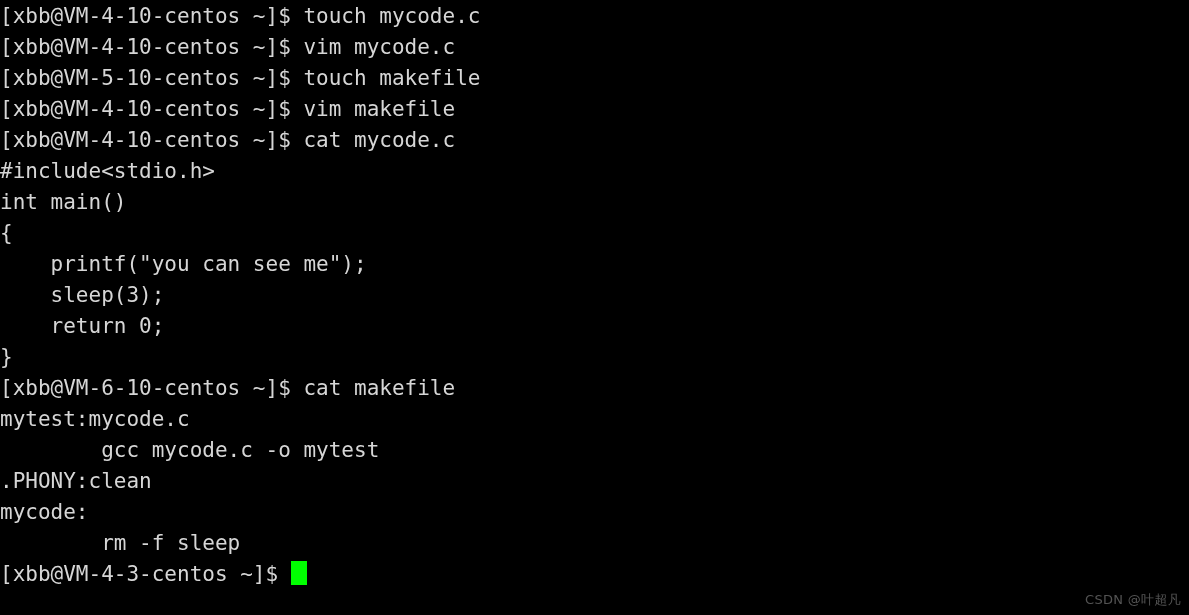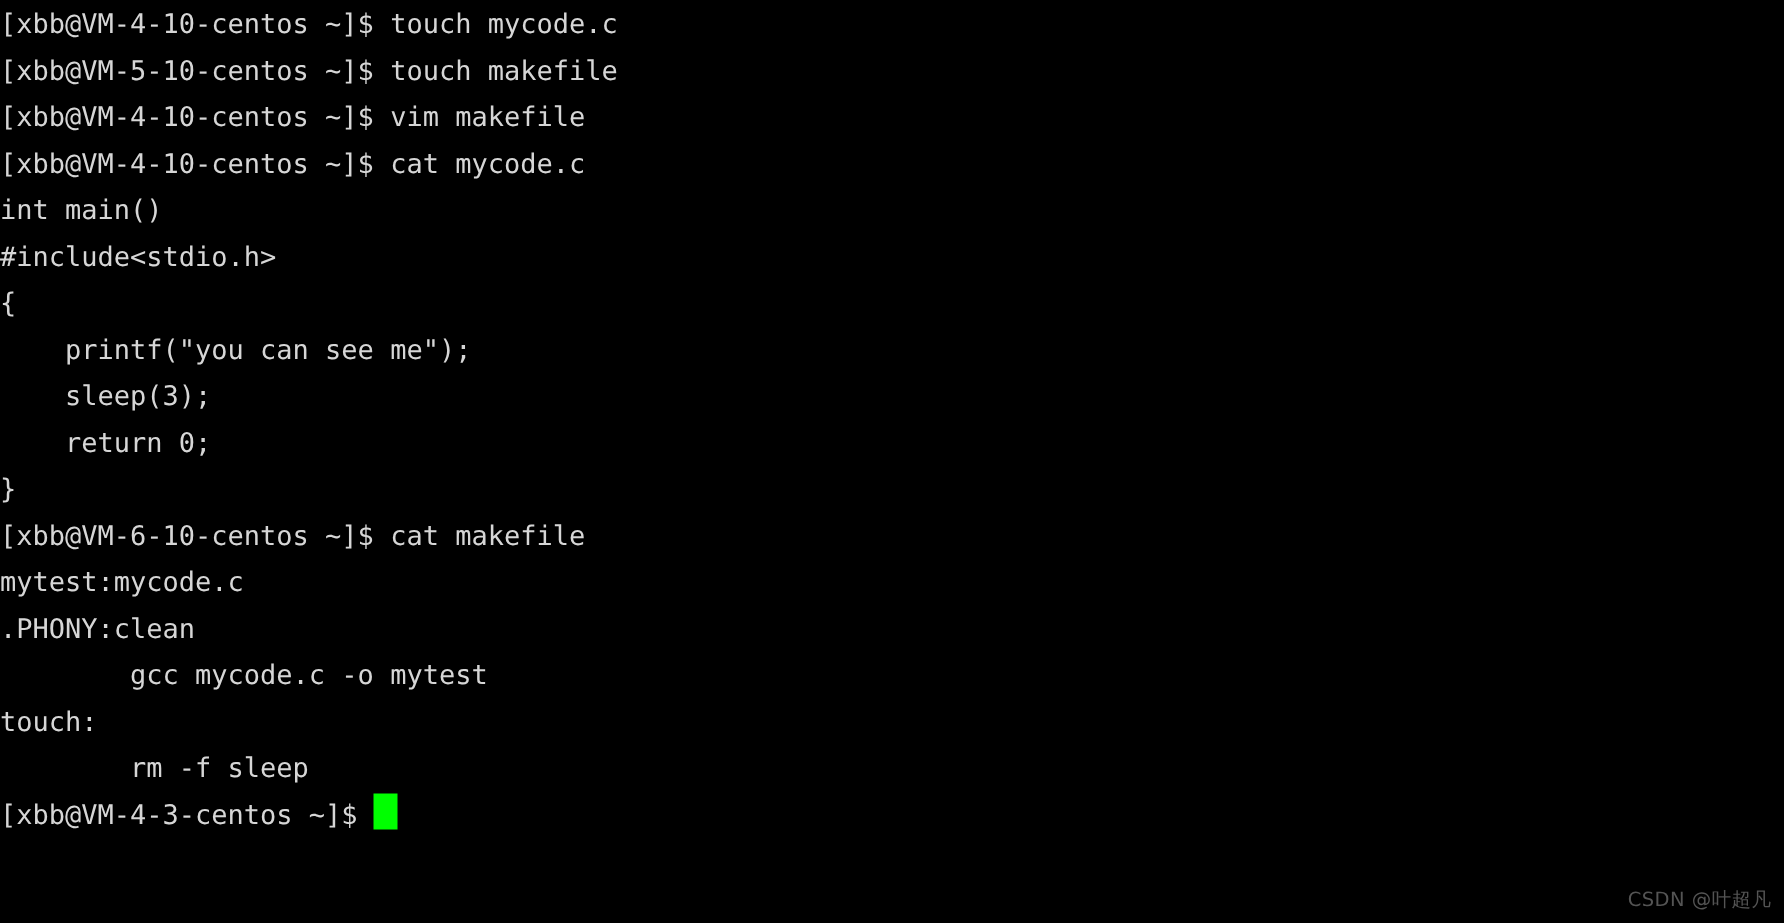--- a/index.html
+++ b/index.html
@@ -26,21 +26,21 @@
     position: absolute;
     left: 0;
     top: 0;
     width: 1189px;
     padding-top: 1px;
   }
   .line {
     display: block;
     height: 31px;
     line-height: 31px;
-    font-size: 18px;
+    font-size: 21px;
     letter-spacing: 0px;
     color: #d6d6d6;
     white-space: pre;
     font-family: "DejaVu Sans Mono", "Liberation Mono", monospace;
     margin: 0;
     padding: 0;
   }
   .line.cursorline {
     position: relative;
   }
@@ -63,32 +63,33 @@
     letter-spacing: 0.3px;
     margin-top: 44px;
   }
 </style>
 </head>
 <body>
 
 <div id="terminal">
   <div id="screen">
     <div class="line">[xbb@VM-4-10-centos ~]$ touch mycode.c</div>
+    <div class="line">[xbb@VM-4-10-centos ~]$ vim mycode.c</div>
     <div class="line">[xbb@VM-5-10-centos ~]$ touch makefile</div>
     <div class="line">[xbb@VM-4-10-centos ~]$ vim makefile</div>
     <div class="line">[xbb@VM-4-10-centos ~]$ cat mycode.c</div>
+    <div class="line">#include&lt;stdio.h&gt;</div>
     <div class="line">int main()</div>
-    <div class="line">#include&lt;stdio.h&gt;</div>
     <div class="line">{</div>
     <div class="line">    printf("you can see me");</div>
     <div class="line">    sleep(3);</div>
     <div class="line">    return 0;</div>
     <div class="line">}</div>
     <div class="line">[xbb@VM-6-10-centos ~]$ cat makefile</div>
     <div class="line">mytest:mycode.c</div>
+    <div class="line">        gcc mycode.c -o mytest</div>
     <div class="line">.PHONY:clean</div>
-    <div class="line">        gcc mycode.c -o mytest</div>
-    <div class="line">touch:</div>
+    <div class="line">mycode:</div>
     <div class="line">        rm -f sleep</div>
     <div class="line cursorline"><span>[xbb@VM-4-3-centos ~]$ </span><span class="cursor-block"></span></div>
   </div>
   <div id="watermark">CSDN @叶超凡</div>
 </div>
 
 </body></html>

